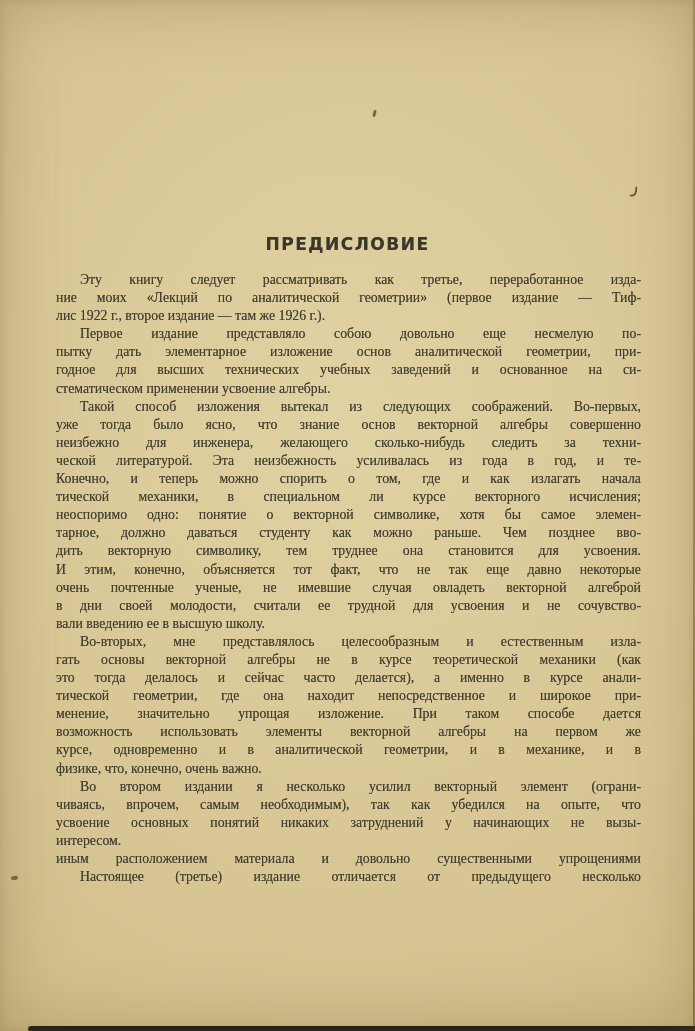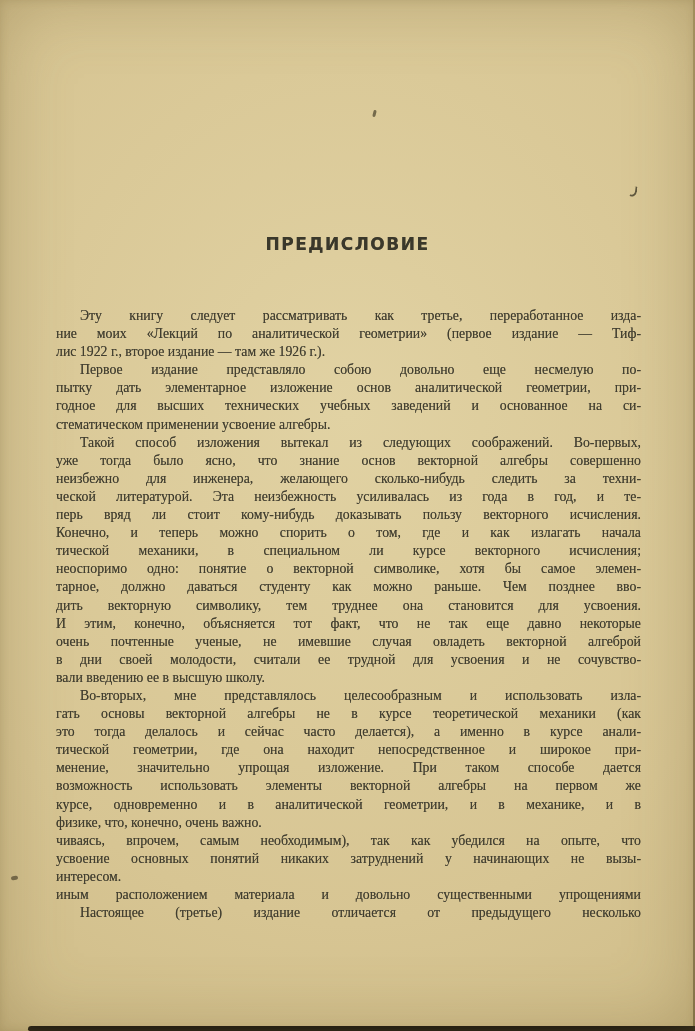--- a/index.html
+++ b/index.html
@@ -24,21 +24,20 @@
     font-weight:bold;font-size:17px;letter-spacing:1.5px;
     color:#3a382b;
     text-shadow:0 0 0.6px rgba(58,56,43,0.75);
   }
   .textblock{
     position:absolute;top:271px;left:56px;width:585px;
     font-family:"Liberation Serif", serif;
     font-size:13.8px;line-height:18.1px;
     color:#413e30;
     text-shadow:0 0 0.5px rgba(65,62,48,0.65);
-    margin-top:36px;
   }
   .para{margin:0;padding:0;}
   .line{text-align:justify;text-align-last:justify;}
   .line.last{text-align-last:left;}
   .line.indent{text-indent:24px;}
   .bottom-bar{
     position:absolute;left:28px;right:0;bottom:0;height:5px;
     background:#17140e;border-radius:4px 0 0 2px;
   }
   .speck-a{
@@ -71,42 +70,42 @@
         <div class="line indent">Первое издание представляло собою довольно еще несмелую по-</div>
         <div class="line">пытку дать элементарное изложение основ аналитической геометрии, при-</div>
         <div class="line">годное для высших технических учебных заведений и основанное на си-</div>
         <div class="line last">стематическом применении усвоение алгебры.</div>
       </div>
       <div class="para">
         <div class="line indent">Такой способ изложения вытекал из следующих соображений. Во-первых,</div>
         <div class="line">уже тогда было ясно, что знание основ векторной алгебры совершенно</div>
         <div class="line">неизбежно для инженера, желающего сколько-нибудь следить за техни-</div>
         <div class="line">ческой литературой. Эта неизбежность усиливалась из года в год, и те-</div>
-        <div class="line">перь вряд ли стоит кому-нибудь доказывать пользу векторного исчисления.</div>
         <div class="line">Конечно, и теперь можно спорить о том, где и как излагать начала</div>
         <div class="line">тической механики, в специальном ли курсе векторного исчисления;</div>
         <div class="line">неоспоримо одно: понятие о векторной символике, хотя бы самое элемен-</div>
         <div class="line">тарное, должно даваться студенту как можно раньше. Чем позднее вво-</div>
         <div class="line">дить векторную символику, тем труднее она становится для усвоения.</div>
         <div class="line">И этим, конечно, объясняется тот факт, что не так еще давно некоторые</div>
         <div class="line">очень почтенные ученые, не имевшие случая овладеть векторной алгеброй</div>
         <div class="line">в дни своей молодости, считали ее трудной для усвоения и не сочувство-</div>
         <div class="line last">вали введению ее в высшую школу.</div>
       </div>
       <div class="para">
-        <div class="line indent">Во-вторых, мне представлялось целесообразным и использовать изла-</div>
+        <div class="line indent">Во-вторых, мне представлялось целесообразным и естественным изла-</div>
         <div class="line">гать основы векторной алгебры не в курсе теоретической механики (как</div>
         <div class="line">это тогда делалось и сейчас часто делается), а именно в курсе анали-</div>
         <div class="line">тической геометрии, где она находит непосредственное и широкое при-</div>
         <div class="line">менение, значительно упрощая изложение. При таком способе дается</div>
         <div class="line">возможность использовать элементы векторной алгебры на первом же</div>
         <div class="line">курсе, одновременно и в аналитической геометрии, и в механике, и в</div>
         <div class="line last">физике, что, конечно, очень важно.</div>
       </div>
       <div class="para">
+        <div class="line indent">Во втором издании я несколько усилил векторный элемент (ограни-</div>
         <div class="line">чиваясь, впрочем, самым необходимым), так как убедился на опыте, что</div>
         <div class="line">усвоение основных понятий никаких затруднений у начинающих не вызы-</div>
         <div class="line last">интересом.</div>
       </div>
       <div class="para">
         <div class="line">иным расположением материала и довольно существенными упрощениями</div>
         <div class="line indent">Настоящее (третье) издание отличается от предыдущего несколько</div>
       </div>
     </div>
   <div class="speck-a"></div>

